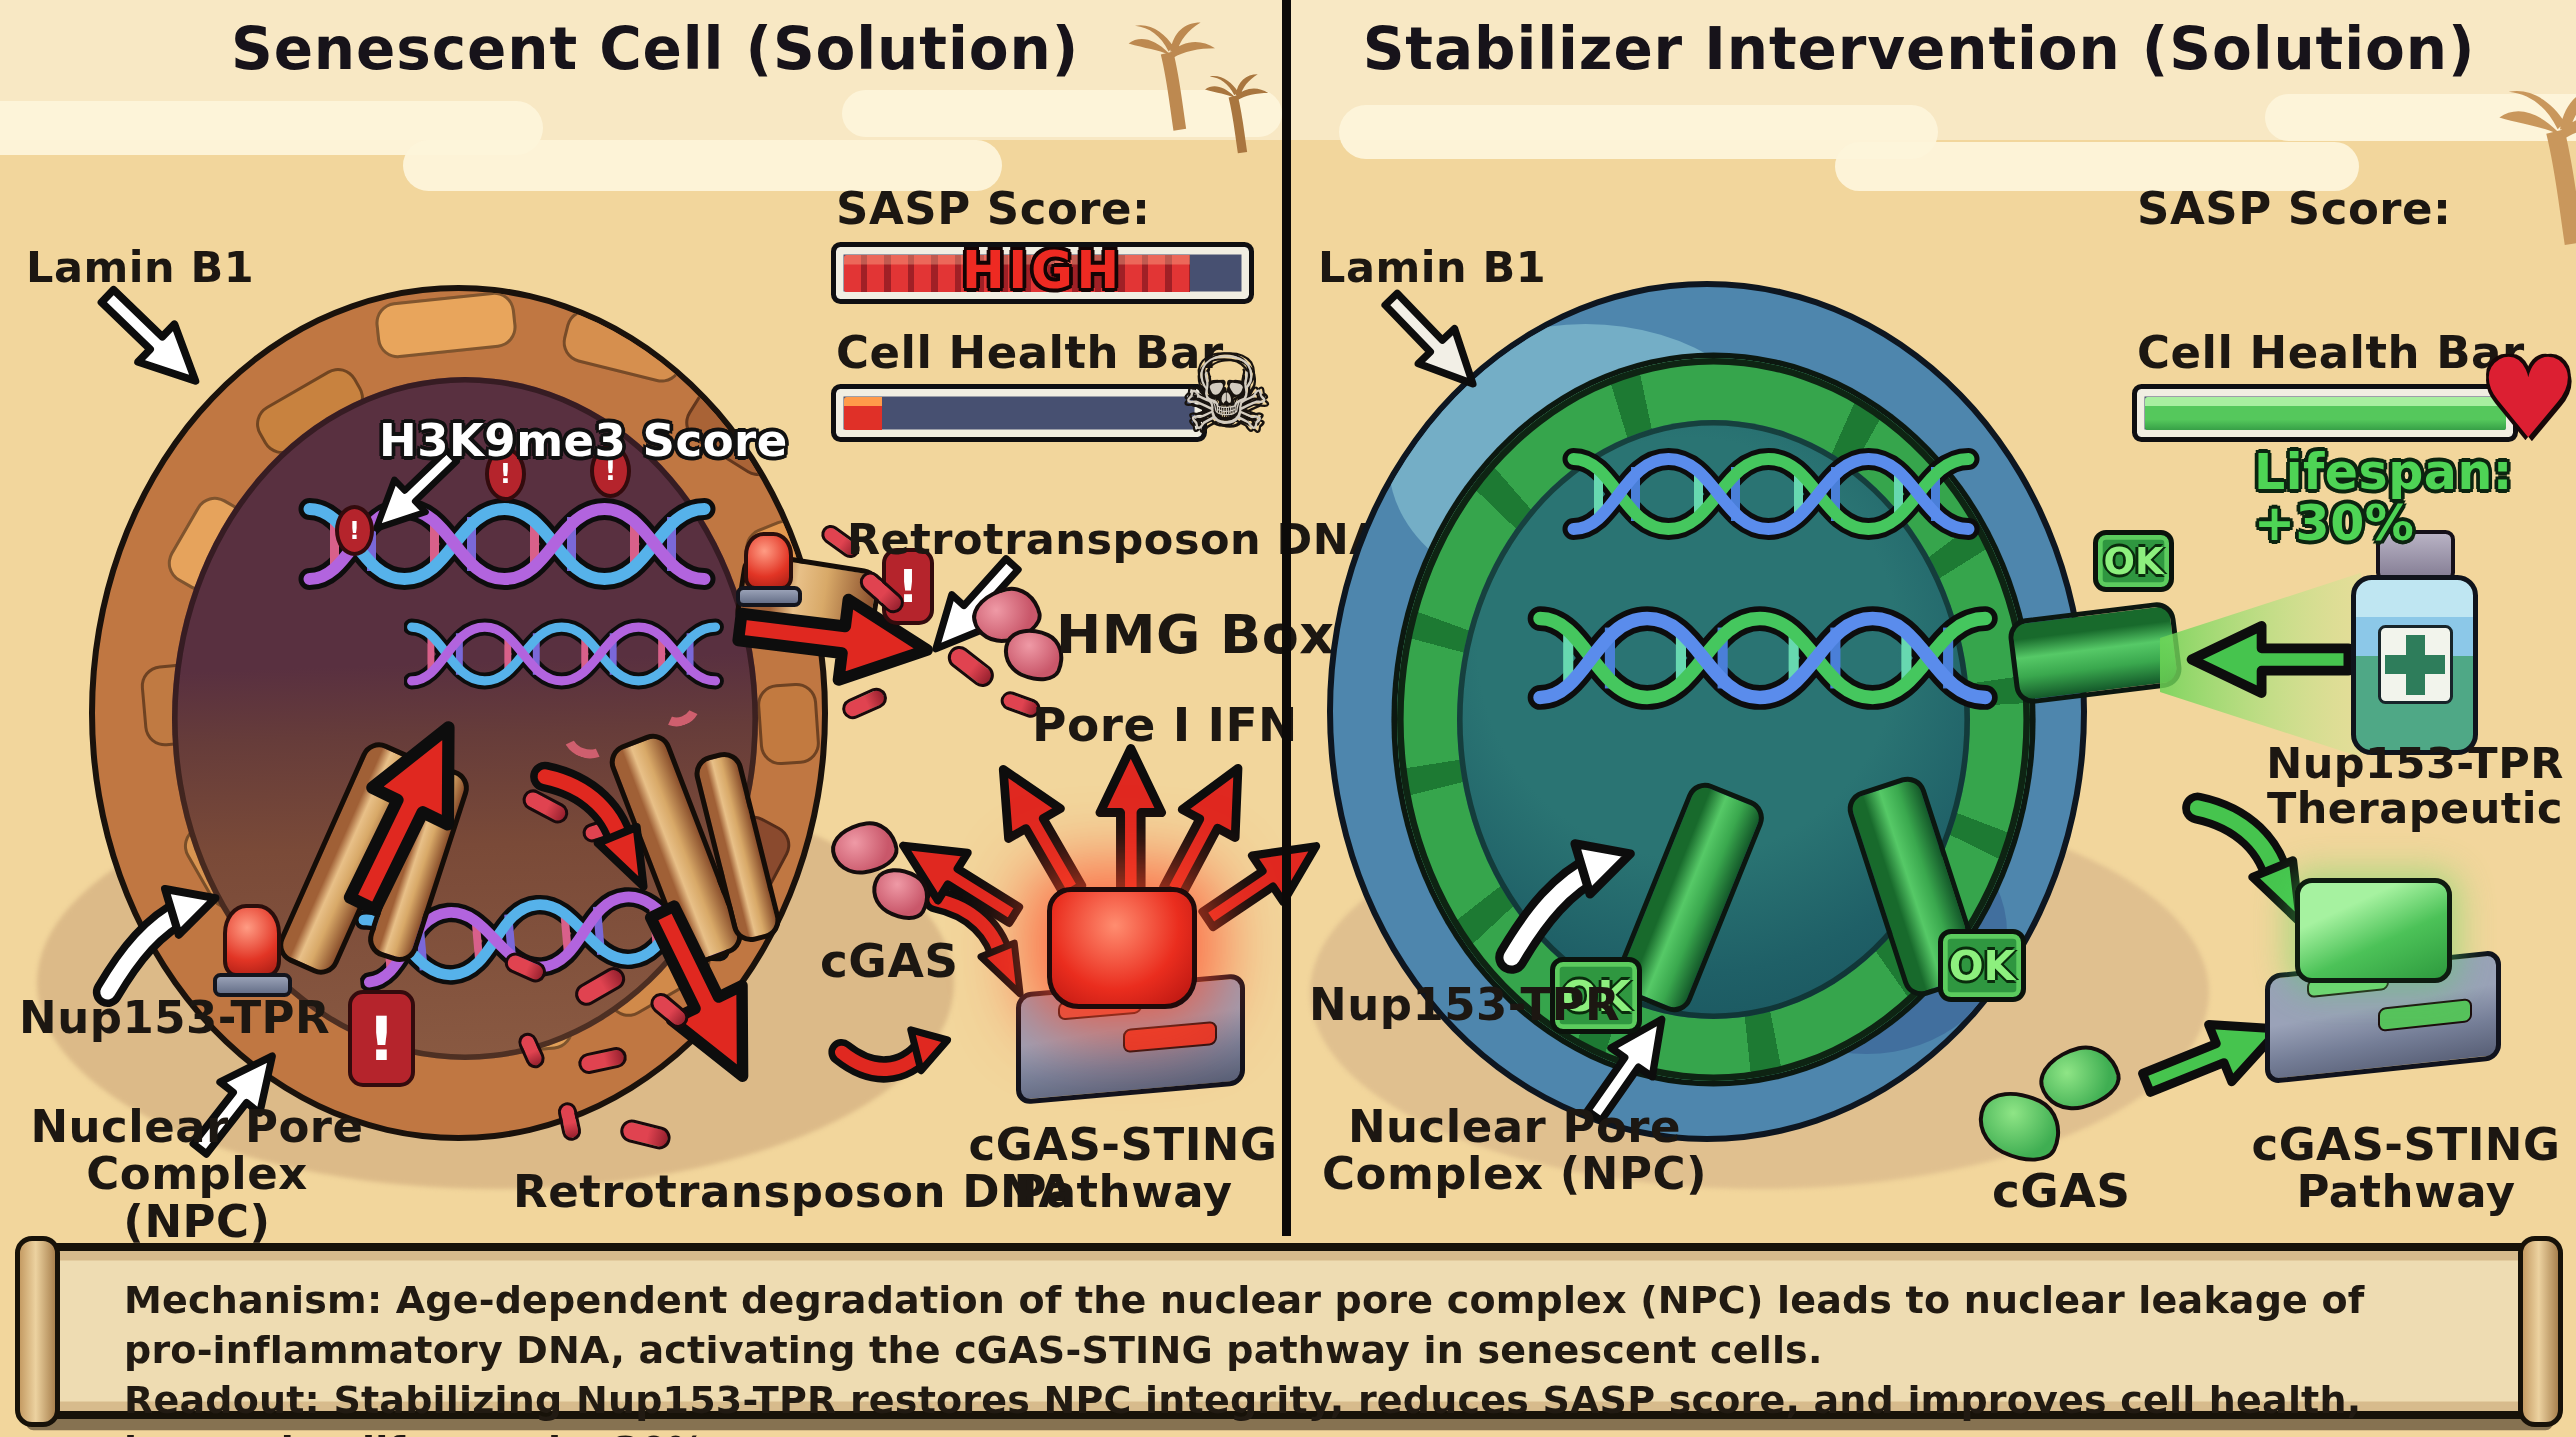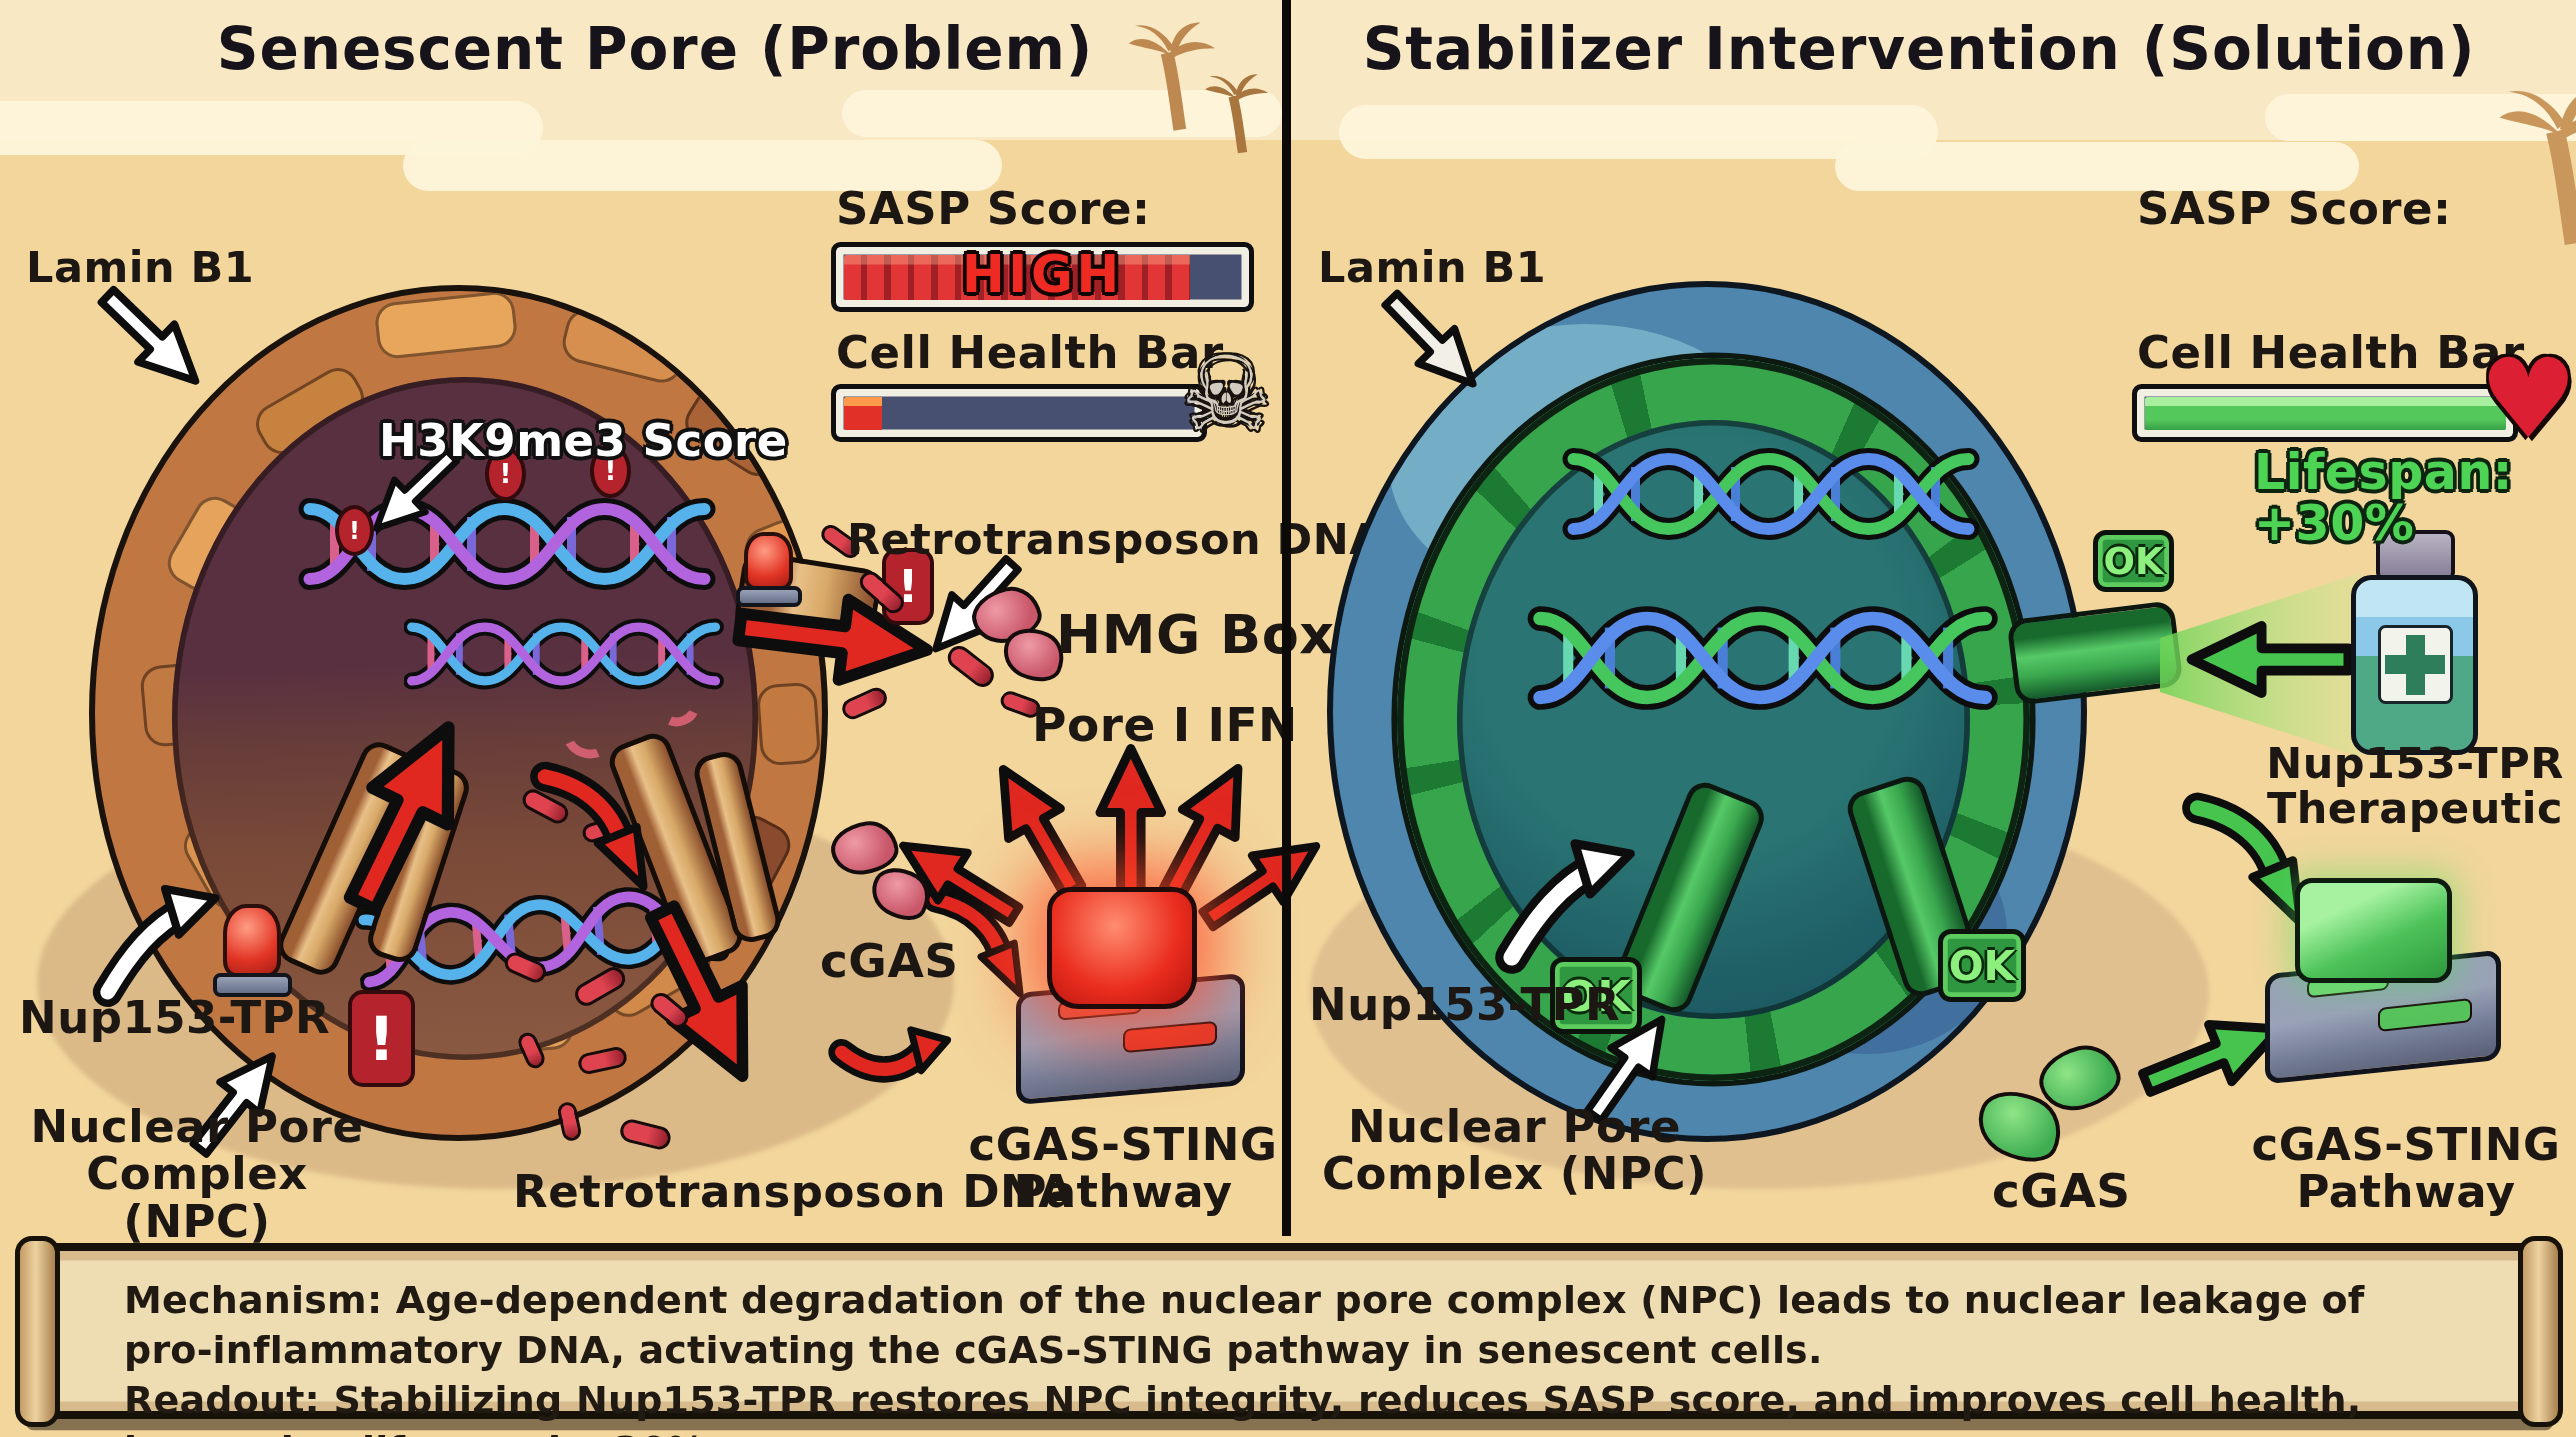--- a/index.html
+++ b/index.html
@@ -10,21 +10,21 @@
   
   .lbl{position:absolute;font-weight:800;color:#1c1712;letter-spacing:0.5px;line-height:1.05}
   .lbl-white{color:#fff;text-shadow:-3.7px 0 0 #111,3.7px 0 0 #111,0 -3.7px 0 #111,0 3.7px 0 #111,
     -2.8px -2.8px 0 #111,2.8px 2.8px 0 #111,-2.8px 2.8px 0 #111,2.8px -2.8px 0 #111}
   .lbl-red{color:#ee2a22;text-shadow:-3.7px 0 0 #130404,3.7px 0 0 #130404,0 -3.7px 0 #130404,0 3.7px 0 #130404,
     -2.8px -2.8px 0 #130404,2.8px 2.8px 0 #130404,-2.8px 2.8px 0 #130404,2.8px -2.8px 0 #130404}
   .lbl-green{color:#4ed455;text-shadow:-3.7px 0 0 #0c2410,3.7px 0 0 #0c2410,0 -3.7px 0 #0c2410,0 3.7px 0 #0c2410,
     -2.8px -2.8px 0 #0c2410,2.8px 2.8px 0 #0c2410,-2.8px 2.8px 0 #0c2410,2.8px -2.8px 0 #0c2410}
   .title{position:absolute;top:15px;font-size:58px;font-weight:800;color:#17131a;text-align:center;letter-spacing:0.9px}
   
-  .bar{position:absolute;height:70px;border:5.6px solid #0f0f12;border-radius:9.4px;
+  .bar{position:absolute;height:62px;border:5.6px solid #0f0f12;border-radius:9.4px;
     background:#475071;box-shadow:inset 0 0 0 7.5px #f1eee2;overflow:hidden}
   .bar .inner{position:absolute;left:7.5px;top:7.5px;right:7.5px;bottom:7.5px;overflow:hidden;border-radius:2.8px}
   .fill{position:absolute;left:0;top:0;bottom:0}
   .fill.seg-red{background:repeating-linear-gradient(90deg,#e23535 0 17px,#a02026 17px 23.4px);
     box-shadow:inset 0 9.4px 0 rgba(255,200,160,.35)}
   .fill.seg-green{background:repeating-linear-gradient(90deg,#4ad05a 0 15px,#2a9a3b 15px 21.5px);
     box-shadow:inset 0 7.5px 0 rgba(220,255,200,.4)}
   .fill.solid-red{background:linear-gradient(180deg,#ff9a4a 0 28%,#e03028 28% 100%)}
   .fill.solid-green{background:linear-gradient(180deg,#a8efa0 0 26%,#55c85c 26% 68%,#37a047 100%)}
   .bar-word{position:absolute;left:0;right:0;top:50%;transform:translateY(-54%);
@@ -163,21 +163,21 @@
   <svg class="icon" viewBox="0 0 60 70" style="left:1114px;top:20.6px;width:122px;height:112px;color:#bd8950">
       <use href="#palm"></use>
     </svg>
   <svg class="icon" viewBox="0 0 60 70" style="left:1196px;top:73px;width:86px;height:82px;color:#a9763f">
       <use href="#palm"></use>
     </svg>
   <svg class="icon" viewBox="0 0 60 70" style="left:2497px;top:45px;width:140px;height:243px;color:#c9975c">
       <use href="#palm"></use>
     </svg>
 
-  <div class="title" style="left:56px;width:1198px">Senescent Pore (Problem)</div>
+  <div class="title" style="left:56px;width:1198px">Senescent Cell (Solution)</div>
 
   <div class="cell" style="left:89px;top:285px;width:739px;height:856px;background:#c07742">
     <div class="patch" style="left:281px;top:5.6px;width:140px;height:56px;background:#e8a55c;transform:rotate(-6deg)"></div>
     <div class="patch" style="left:468px;top:28px;width:122px;height:54px;background:#d68f4e;transform:rotate(14deg)"></div>
     <div class="patch" style="left:590px;top:112px;width:103px;height:58px;background:#a96336;transform:rotate(32deg)"></div>
     <div class="patch" style="left:646px;top:243px;width:86px;height:62px;background:#e3984f;transform:rotate(68deg)"></div>
     <div class="patch" style="left:653px;top:403px;width:81px;height:60px;background:#c27a40;transform:rotate(86deg)"></div>
     <div class="patch" style="left:607px;top:543px;width:94px;height:60px;background:#8a4a2e;transform:rotate(118deg)"></div>
     <div class="patch" style="left:505px;top:655px;width:112px;height:54px;background:#d18a4a;transform:rotate(150deg)"></div>
     <div class="patch" style="left:356px;top:711px;width:122px;height:51px;background:#e0a058;transform:rotate(175deg)"></div>

